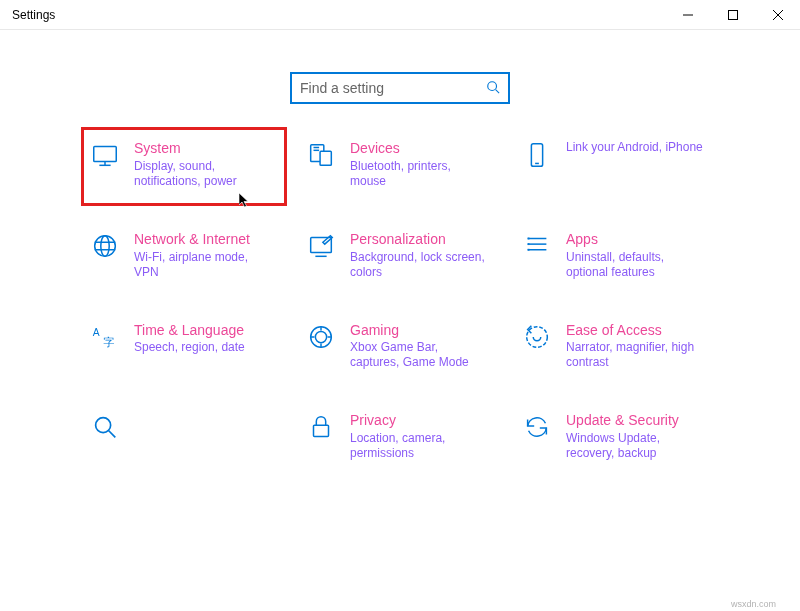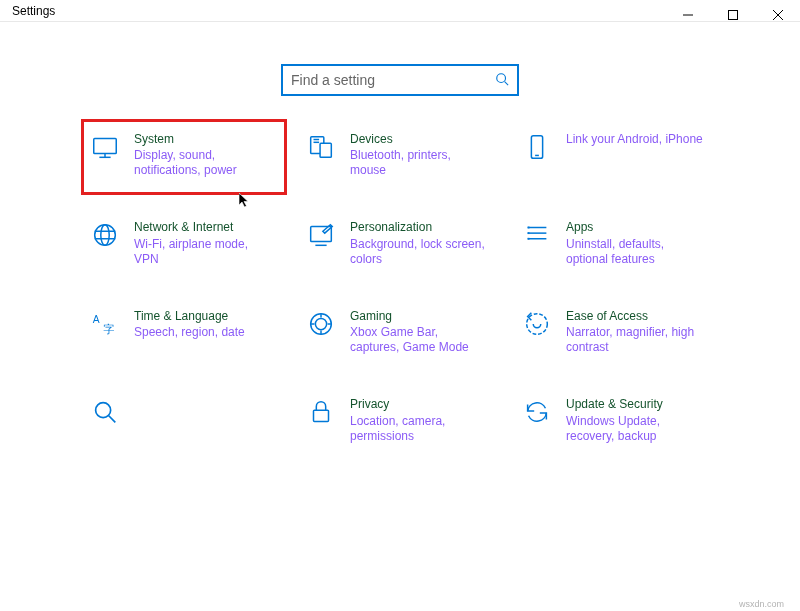--- a/index.html
+++ b/index.html
@@ -9,21 +9,21 @@
       font-family: "Segoe UI", Tahoma, sans-serif;
     }
     body {
       width: 800px;
       height: 611px;
       background: #ffffff;
       overflow: hidden;
       position: relative;
     }
     .titlebar {
-      height: 22px;
+      height: 30px;
       display: flex;
       align-items: center;
       justify-content: space-between;
       border-bottom: 1px solid #e8e8e8;
       padding: 0 0 0 12px;
     }
     .titlebar-title {
       font-size: 12px;
       color: #000;
     }
@@ -45,21 +45,21 @@
       stroke: #000;
       stroke-width: 1;
       fill: none;
     }
     .search-wrap {
       display: flex;
       justify-content: center;
       margin-top: 42px;
     }
     .search-box {
-      width: 238px;
+      width: 220px;
       height: 32px;
       border: 2px solid #0078d7;
       display: flex;
       align-items: center;
       padding: 0 8px;
     }
     .search-box input {
       flex: 1;
       border: none;
       outline: none;
@@ -101,34 +101,34 @@
       display: flex;
       align-items: center;
       justify-content: center;
     }
     .cat-text {
       display: flex;
       flex-direction: column;
       gap: 2px;
     }
     .cat-title {
-      font-size: 12px;
-      color: #14532d;
+      font-size: 14px;
+      color: #ec4899;
       line-height: 1.2;
     }
     .cat-desc {
       font-size: 12px;
       color: #8b5cf6;
       line-height: 1.25;
       max-width: 140px;
     }
     .watermark {
       position: absolute;
       bottom: 2px;
-      right: 16px;
+      right: 24px;
       font-size: 9px;
       color: #b3b3b3;
     }
     .cursor {
       position: absolute;
       left: 239px;
       top: 193px;
       width: 12px;
       height: 16px;
       pointer-events: none;

